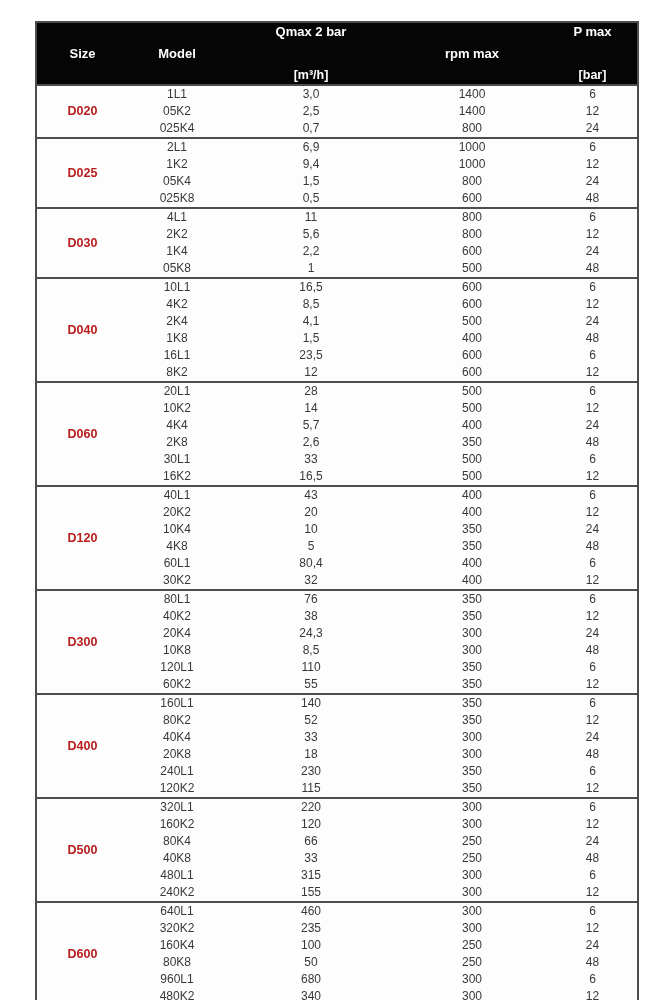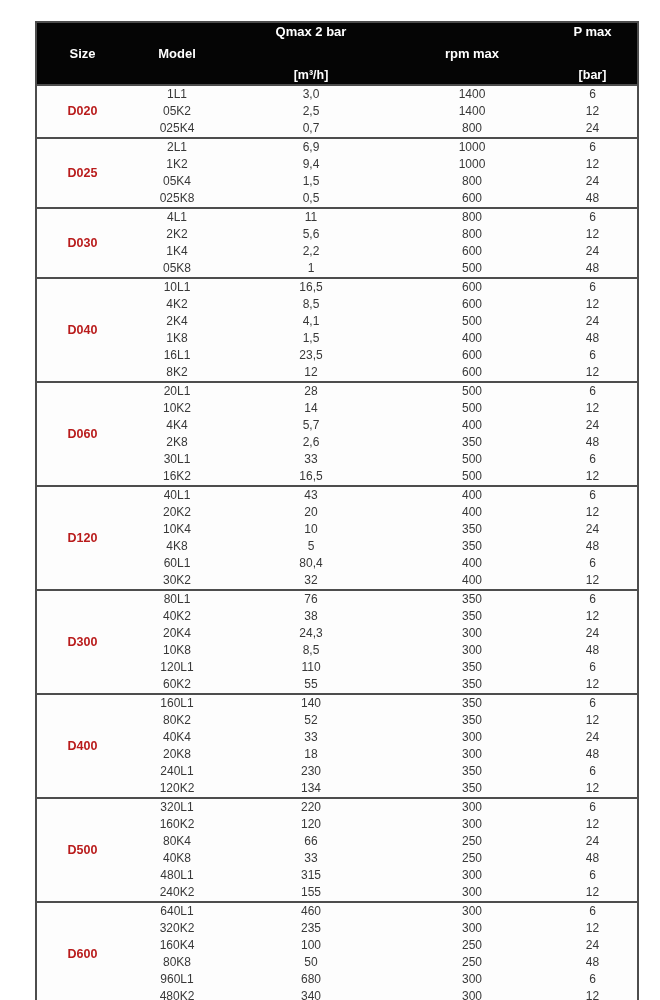--- a/index.html
+++ b/index.html
@@ -358,21 +358,21 @@
           <td>48</td>
         </tr>
         <tr>
           <td>240L1</td>
           <td>230</td>
           <td>350</td>
           <td>6</td>
         </tr>
         <tr>
           <td>120K2</td>
-          <td>134</td>
+          <td>115</td>
           <td>350</td>
           <td>12</td>
         </tr>
       </tbody>
       <tbody>
         <tr>
           <td class="size-cell" rowspan="6">D500</td>
           <td>320L1</td>
           <td>220</td>
           <td>300</td>

